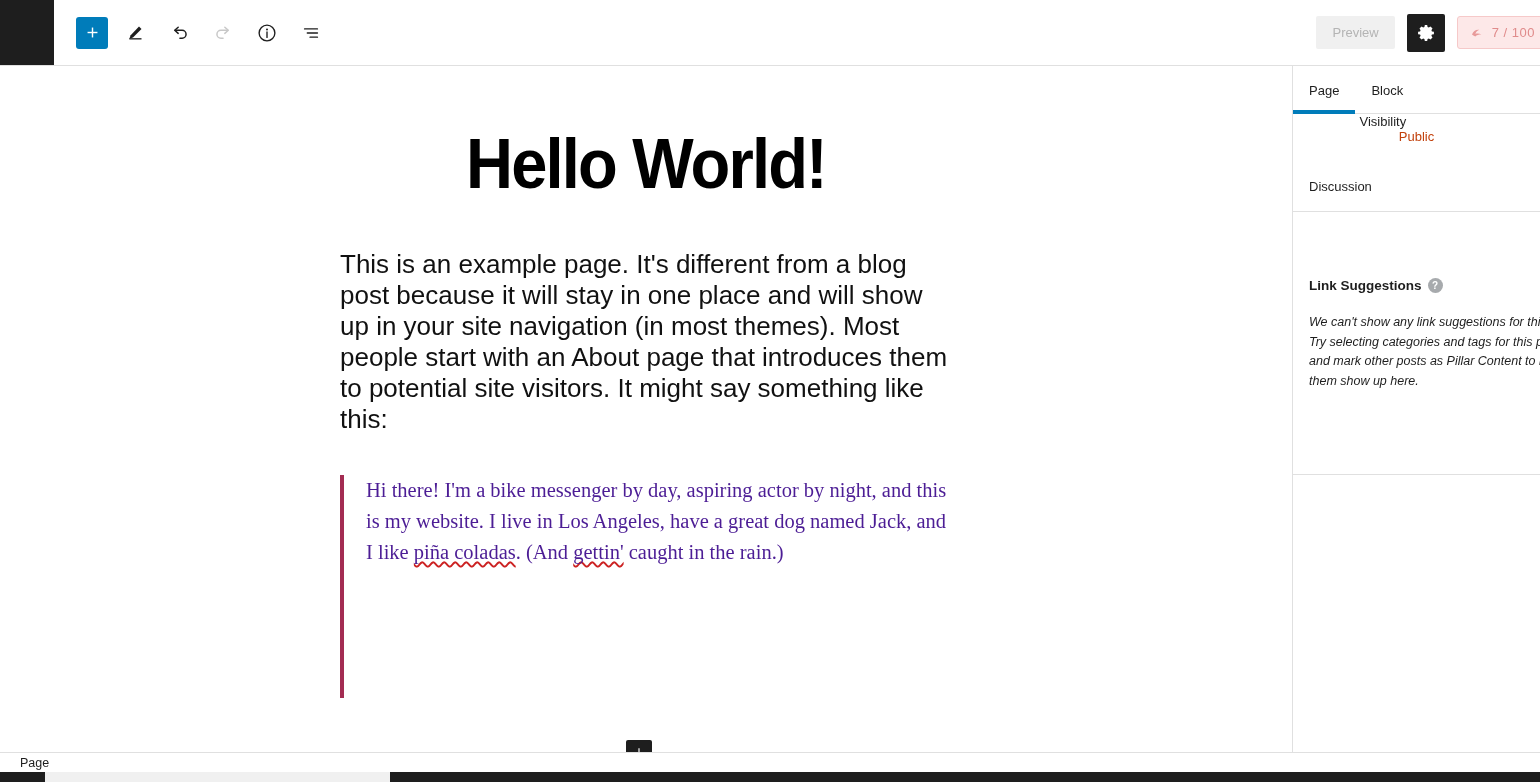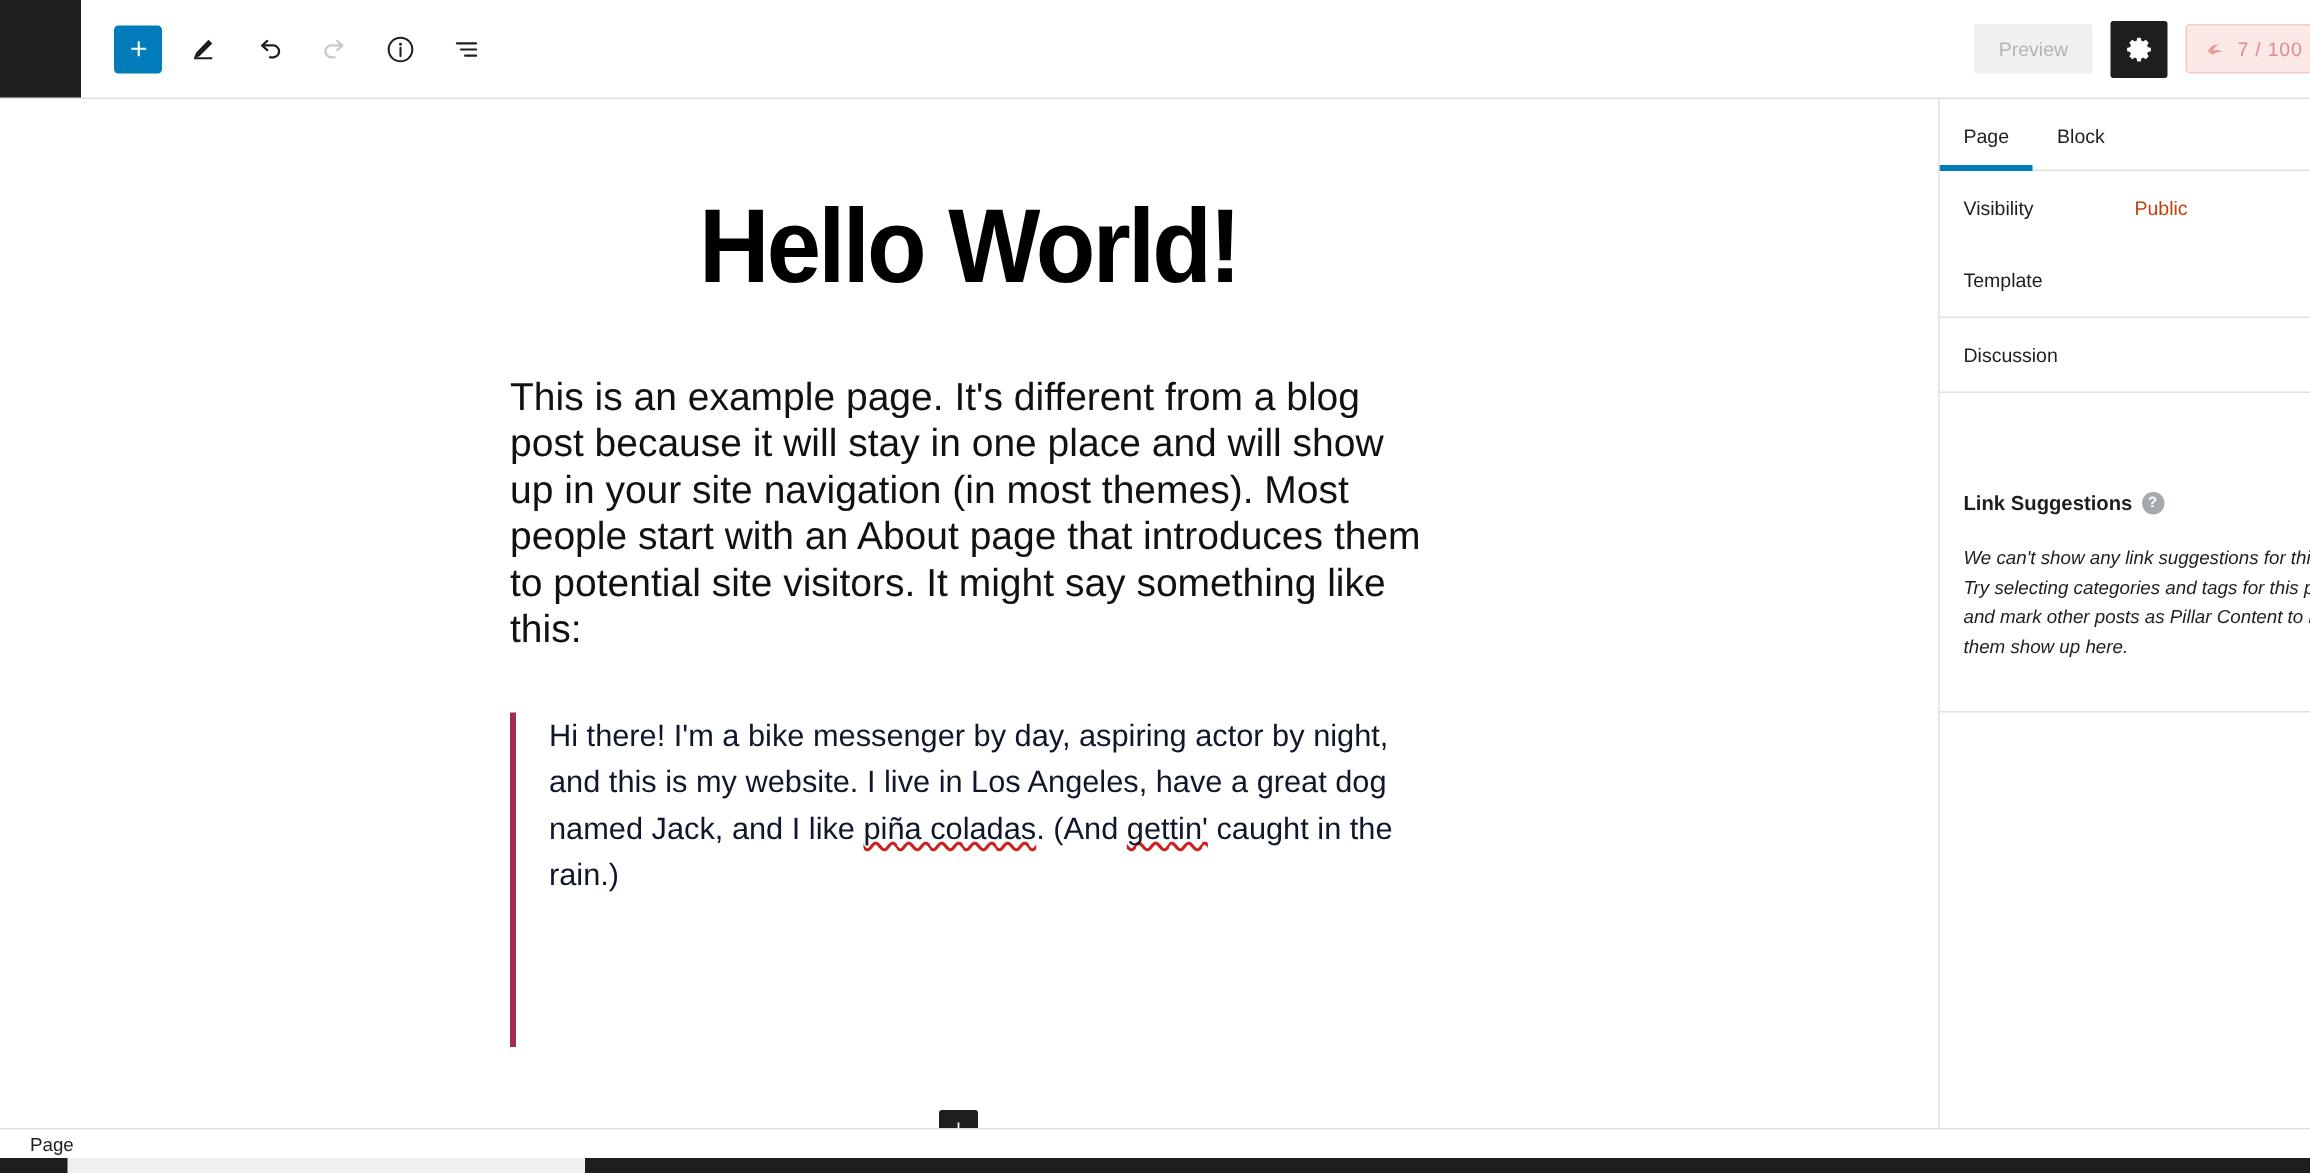--- a/index.html
+++ b/index.html
@@ -107,24 +107,24 @@
     color: #111111;
     margin-top: 48px;
   }
   .quote {
     margin-top: 40px;
     border-left: 4px solid #a32c52;
     padding-left: 22px;
     min-height: 223px;
   }
   .quote p {
-    font-family: Liberation Sans, sans-serif;
+    font-family: Liberation Serif, serif;
     font-size: 20.5px;
     line-height: 31px;
-    color: #0f172a;
+    color: #4c1d95;
   }
   .sp {
     text-decoration: underline wavy #cc2222;
     text-decoration-skip-ink: none;
   }
   .inserter-row {
     display: flex; justify-content: center;
     margin-top: 42px;
     padding-right: 14px;
   }
@@ -177,21 +177,21 @@
     color: #1e1e1e;
     border-bottom: 1px solid #e0e0e0;
     cursor: pointer;
   }
   .panel-row.sub {
     border-bottom: none;
     height: 48px;
   }
   .sub-label { flex: 0 0 auto; width: 114px; color: #1e1e1e; }
   .sub-value { color: #c2410c; }
-  .group-end { border-bottom: 1px solid #e0e0e0; }
+  .group-end { border-bottom: 1px solid #e0e0e0; flex-direction: column; }
 
   .link-sug {
     padding: 18px 16px 0 16px;
   }
   .link-sug h3 {
     font-size: 13.5px;
     font-weight: bold;
     color: #1e1e1e;
     display: flex; align-items: center; gap: 6px;
     white-space: nowrap;
@@ -356,21 +356,20 @@
       <button class="tab active">Page</button>
       <button class="tab">Block</button>
     </div>
 
 
     <div class="panel-row sub group-end">
       <span class="sub-label">Visibility</span>
       <span class="sub-value">Public</span>
     </div>
 
-    <div class="panel-row">Template</div>
     <div class="panel-row">Discussion</div>
 
     <div class="link-sug">
       <h3>
         <span>Link Suggestions</span>
         <span class="help-icon">?</span>
       </h3>
       <p>We can't show any link suggestions for this page.
 Try selecting categories and tags for this page,
 and mark other posts as Pillar Content to make

